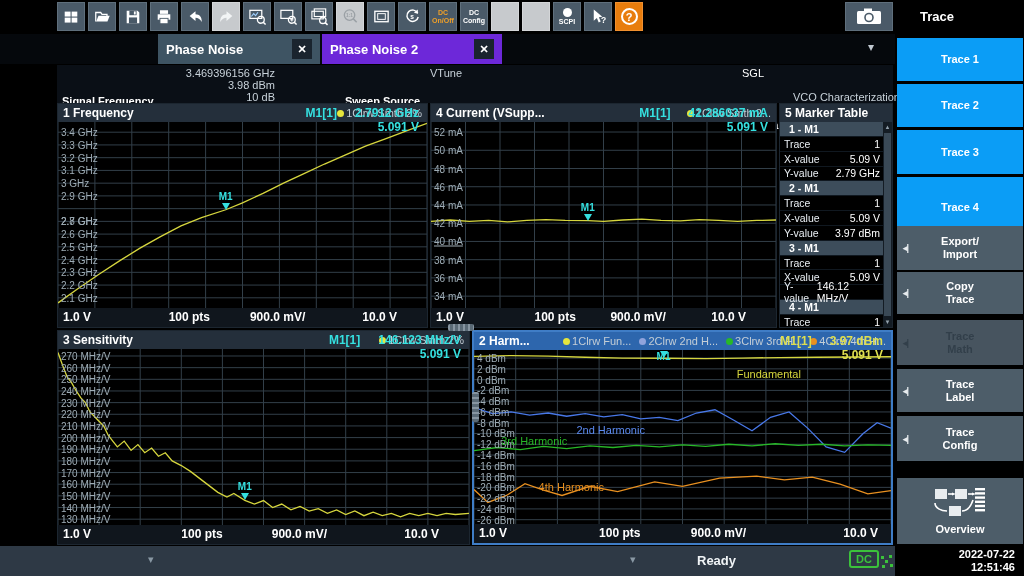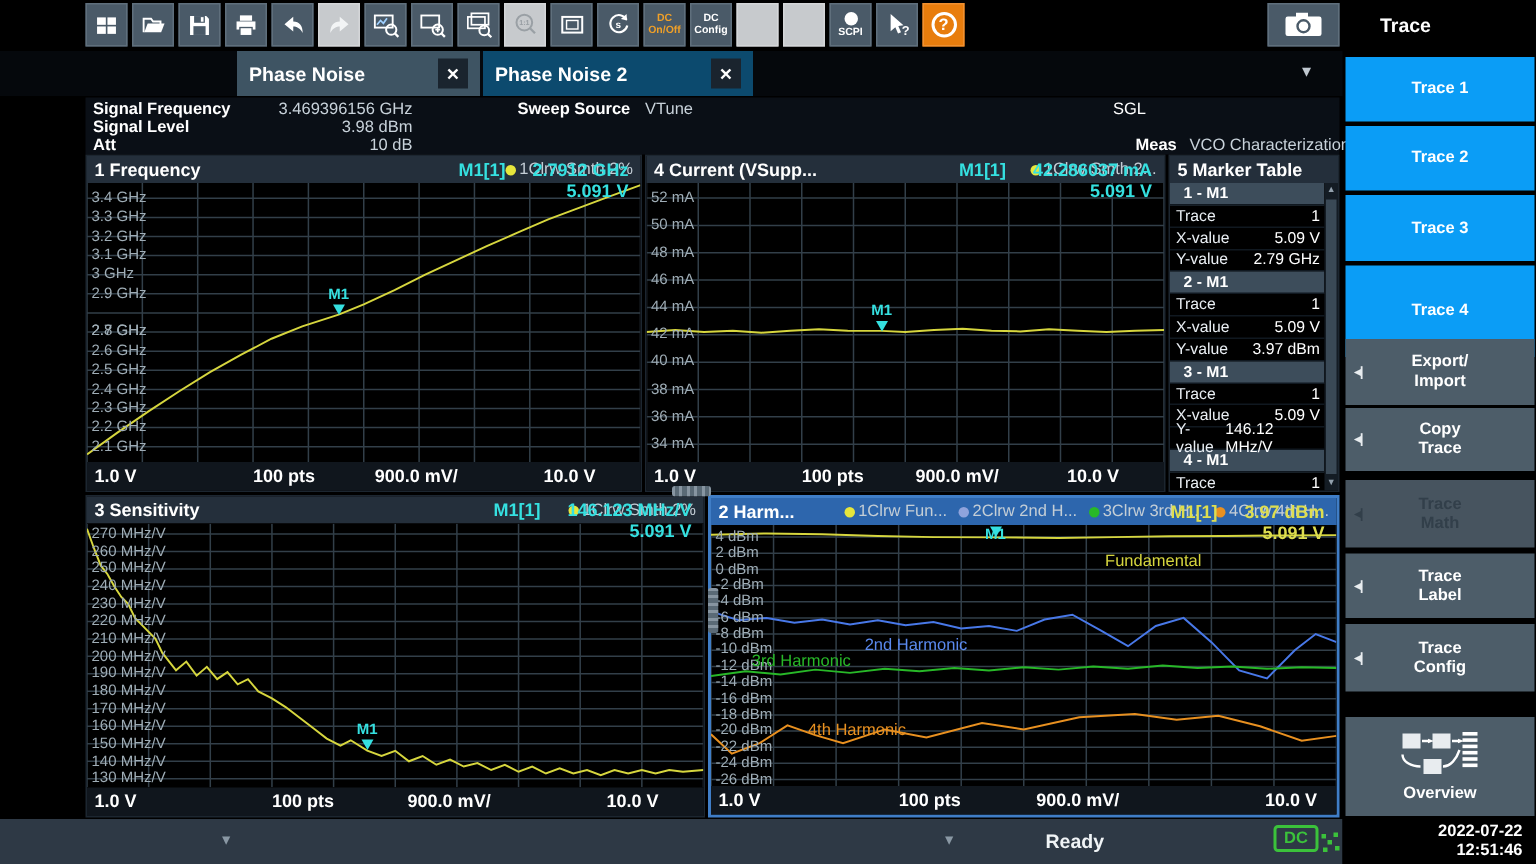--- a/index.html
+++ b/index.html
@@ -24,29 +24,29 @@
     font-size:13px; font-weight:bold; }
 
   
   #tabbar { position:absolute; left:0; top:34px; width:895px; height:30px; background:#05080c; }
   .tab { position:absolute; top:0; height:30px; display:flex; align-items:center;
     color:#fff; font-size:13px; font-weight:bold; padding:0 8px; }
   #tab-multiview { left:57px; width:100px; gap:7px; }
   .mv-icon { display:grid; grid-template-columns:7px 7px; grid-template-rows:6px 6px; gap:1px; }
   .mv-icon i { background:#7ab0d8; } .mv-icon i:first-child { background:#fff; }
   #tab-pn1 { left:158px; width:162px; background:#3e5463; justify-content:space-between; }
-  #tab-pn2 { left:322px; width:180px; background:#0c4a6e; justify-content:space-between; }
+  #tab-pn2 { left:322px; width:180px; background:#6d28d9; justify-content:space-between; }
   .tab-close { width:20px; height:20px; background:#1a242e; color:#fff; font-size:11px;
     display:flex; align-items:center; justify-content:center; }
   #tab-dropdown { position:absolute; left:868px; top:6px; color:#c0c8d0; font-size:12px; }
 
   
   #infobar { position:absolute; left:57px; top:65px; width:836px; height:38px;
     background:#0a0f16; font-size:11px; }
-  #infobar .lbl { color:#fff; font-weight:bold; }
+  #infobar .lbl { color:#fff; font-weight:bold;margin-top:28px; }
   #infobar .val { color:#c8d2da; }
   #infobar span { position:absolute; white-space:nowrap; }
 
   
   .window { position:absolute; background:#000; border:1px solid #1c2630; }
   .window.selected { border:2px solid #3f7dc6; }
   .win-title { position:absolute; left:0; right:0; top:0; height:18px; background:#242f3b;
     display:flex; align-items:center; padding:0 5px; }
   .window.selected .win-title { background:#2d66ad; }
   .win-title .t { color:#fff; font-weight:bold; font-size:12px; white-space:nowrap; }
@@ -378,21 +378,21 @@
             <line x1="0" y1="93.63" x2="100" y2="93.63" vector-effect="non-scaling-stroke"></line>
           </g>
           <polyline points="0.00,53.43 5.56,52.70 11.11,53.43 16.67,52.94 22.22,53.68 27.78,52.94 33.33,52.45 38.89,52.94 45.46,53.01 50.00,53.43 55.56,52.70 61.11,52.21 66.67,52.94 72.22,53.19 77.78,52.45 83.33,52.94 88.89,53.43 94.44,52.94 100.00,52.70" fill="none" stroke="#d6d63e" stroke-width="1.3" vector-effect="non-scaling-stroke"></polyline>
         </svg>
         <div class="ytick" style="top: 5.39216%;">52 mA</div>
         <div class="ytick" style="top: 15.1961%;">50 mA</div>
         <div class="ytick" style="top: 25%;">48 mA</div>
         <div class="ytick" style="top: 34.8039%;">46 mA</div>
         <div class="ytick" style="top: 44.6078%;">44 mA</div>
         <div class="ytick" style="top: 54.4118%;">42 mA</div>
-        <div class="ytick" style="top: 64.2157%;">40 mA</div>
+        <div class="ytick" style="top: 64.2157%; text-decoration: underline;">40 mA</div>
         <div class="ytick" style="top: 74.0196%;">38 mA</div>
         <div class="ytick" style="top: 83.8235%;">36 mA</div>
         <div class="ytick" style="top: 93.6275%;">34 mA</div>
         <div class="mtri" style="left: 45.4556%; top: 53.0098%; border-top-color: rgb(53, 224, 224);"></div>
         <div class="mlbl" style="left: 45.4556%; top: max(1px, 53.01% - 19px); color: rgb(53, 224, 224);">M1</div>
       </div>
     <div class="readout" style="color: rgb(53, 224, 224);">
       <div class="r1">
           <span>M1[1]</span>
           <span>42.286037 mA</span>

